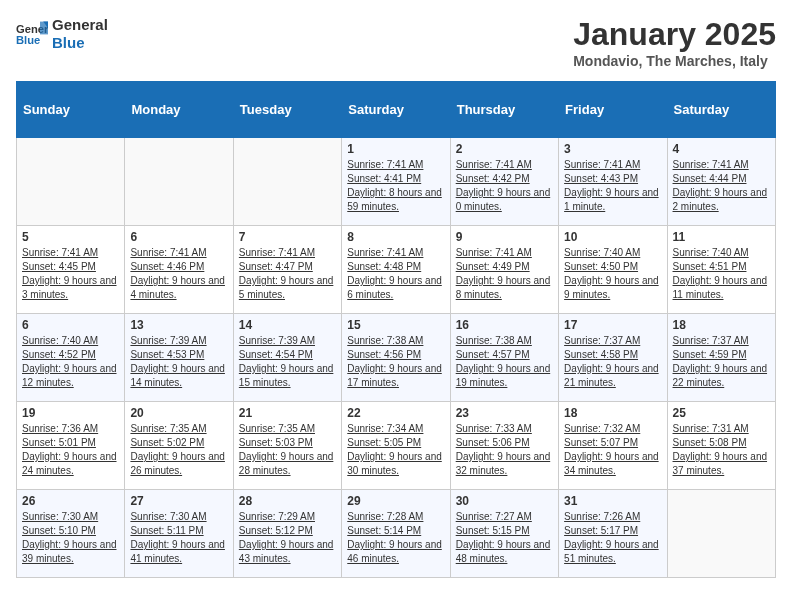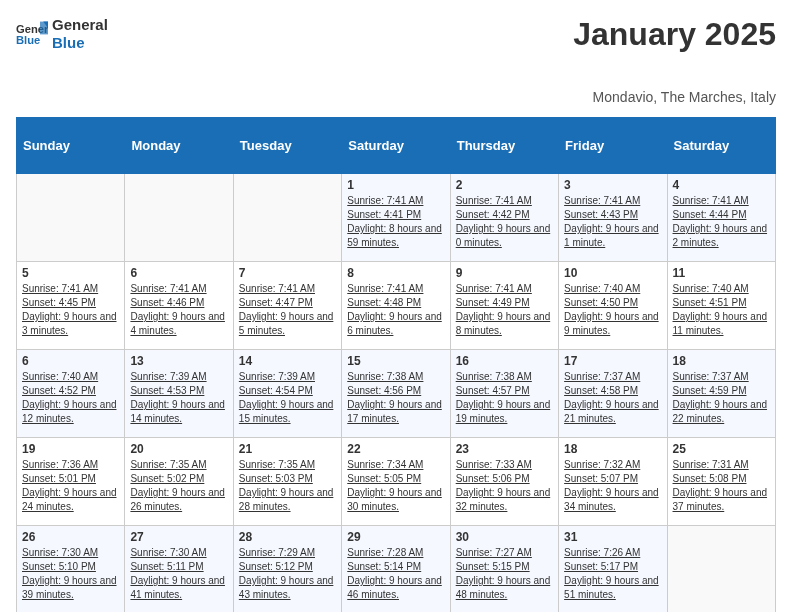--- a/index.html
+++ b/index.html
@@ -19,32 +19,31 @@
     .logo {
       display: flex;
       align-items: center;
       gap: 4px;
     }
     .logo-icon {
       width: 32px;
       height: 28px;
     }
     .title-block {
-      text-align: right;
+      text-align: left;
     }
     .month-title {
       font-size: 32px;
       font-weight: bold;
       color: #333;
     }
     .location-subtitle {
       font-size: 14px;
       color: #555;
-      font-weight: normal;
-      margin-top: 36px;
+      font-weight: bold;
     }
     .calendar-table {
       width: 100%;
       border-collapse: collapse;
       table-layout: fixed;
     }
     .calendar-table thead th {
       background-color: #1a6eb5;
       color: #fff;
       text-align: left;

